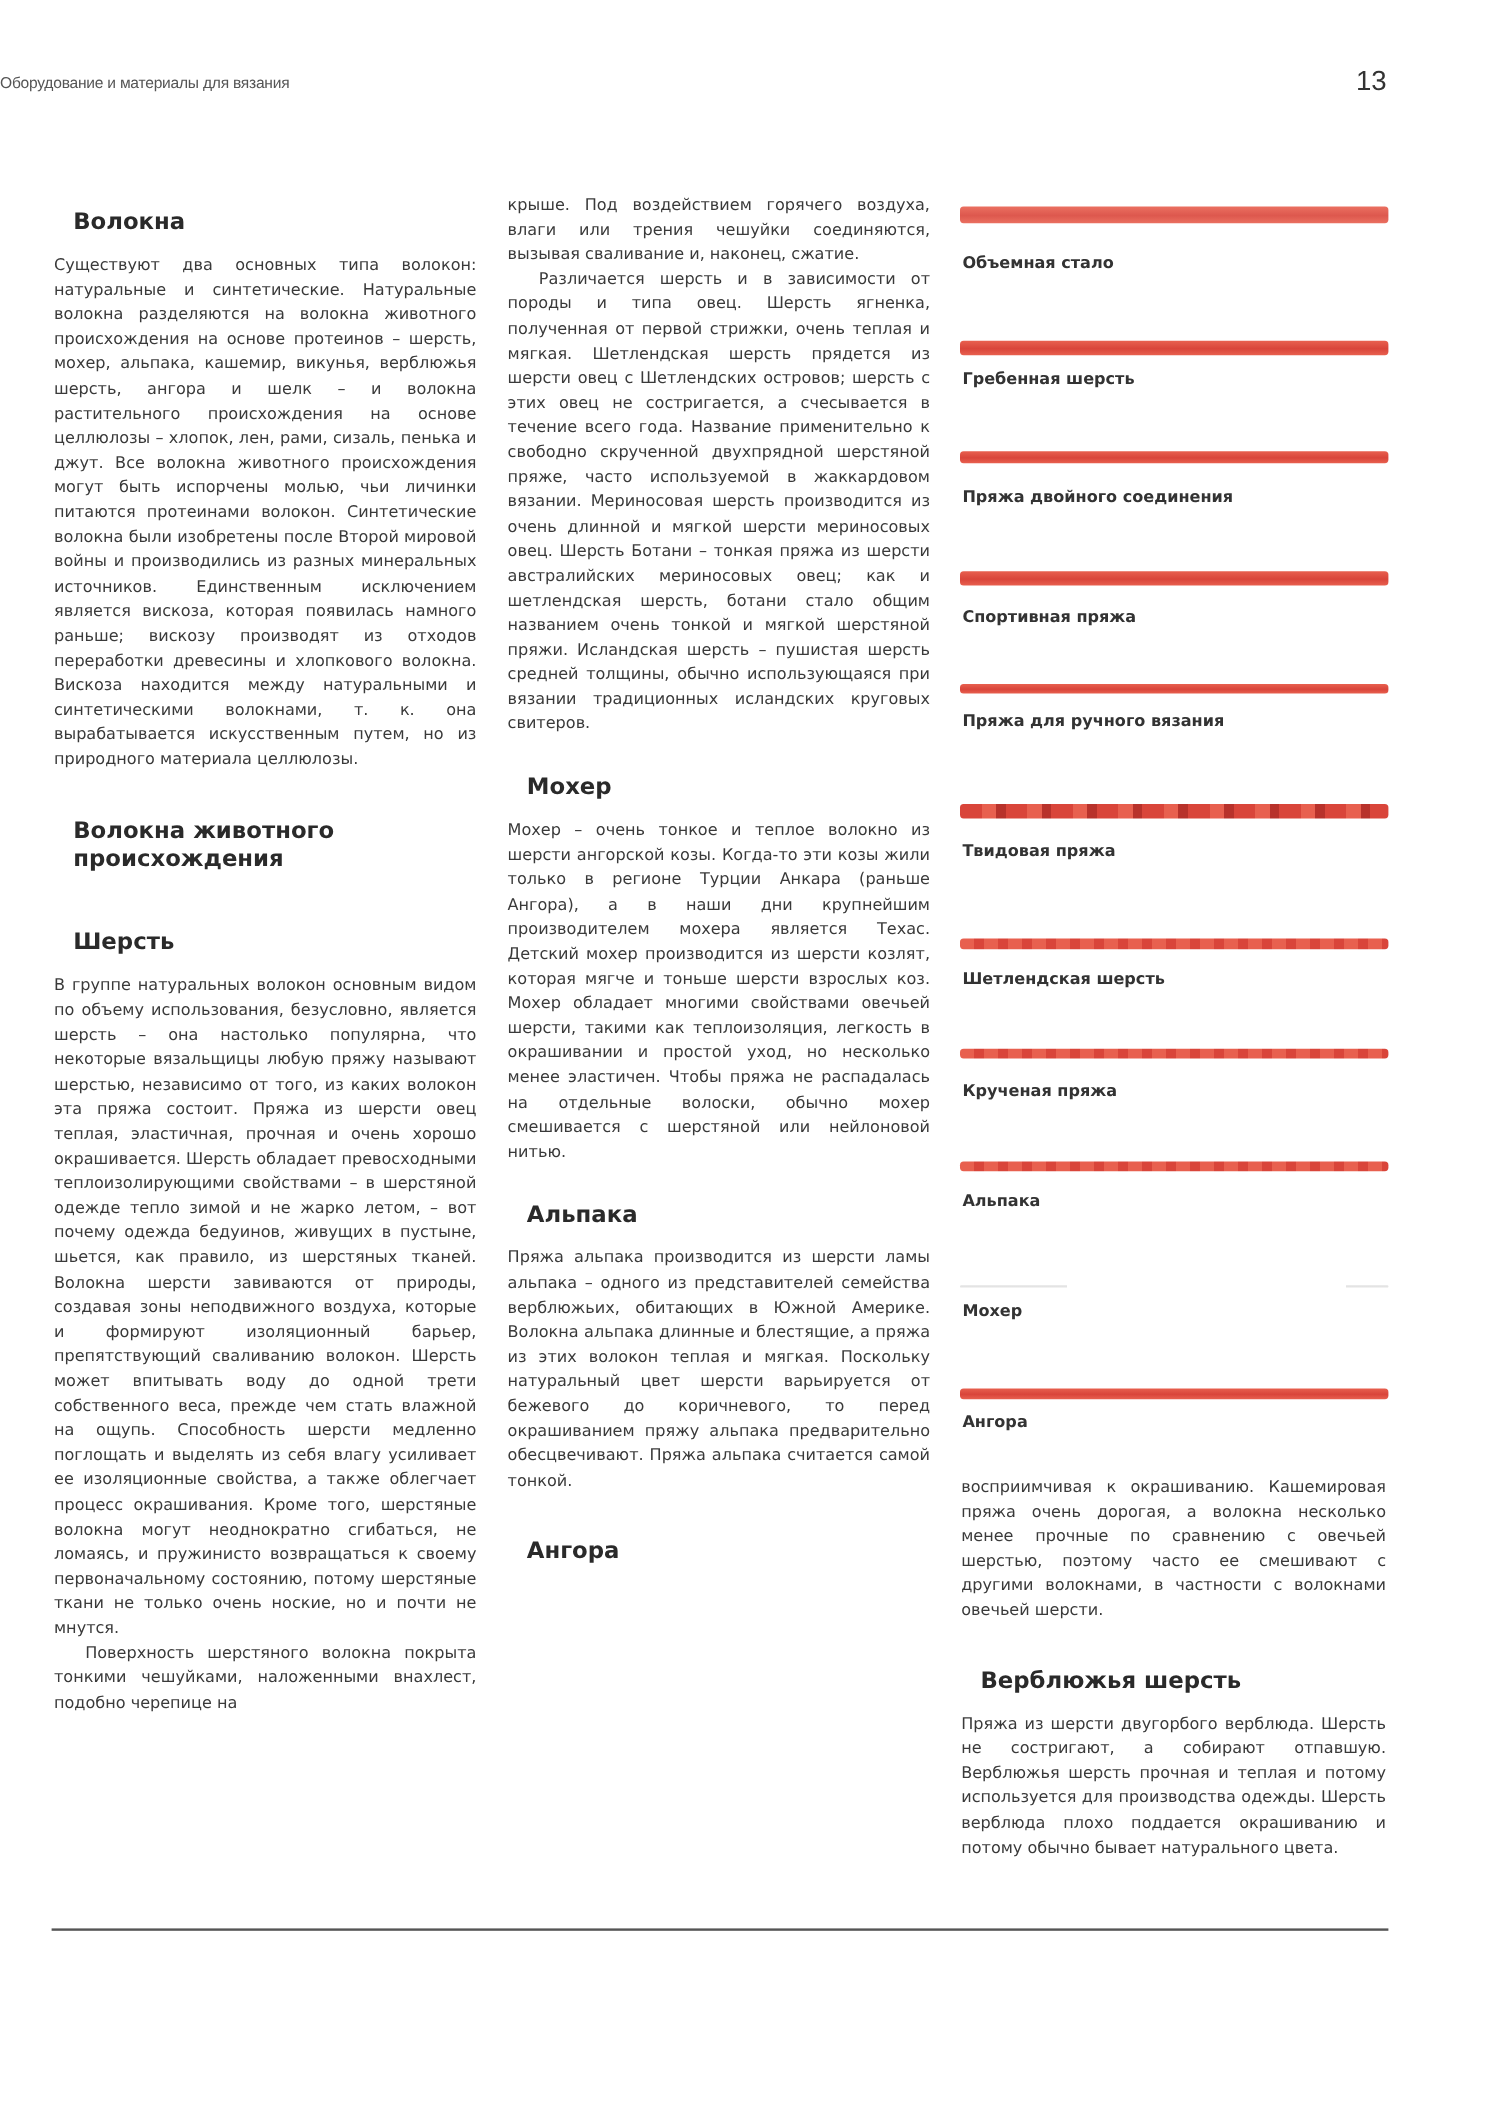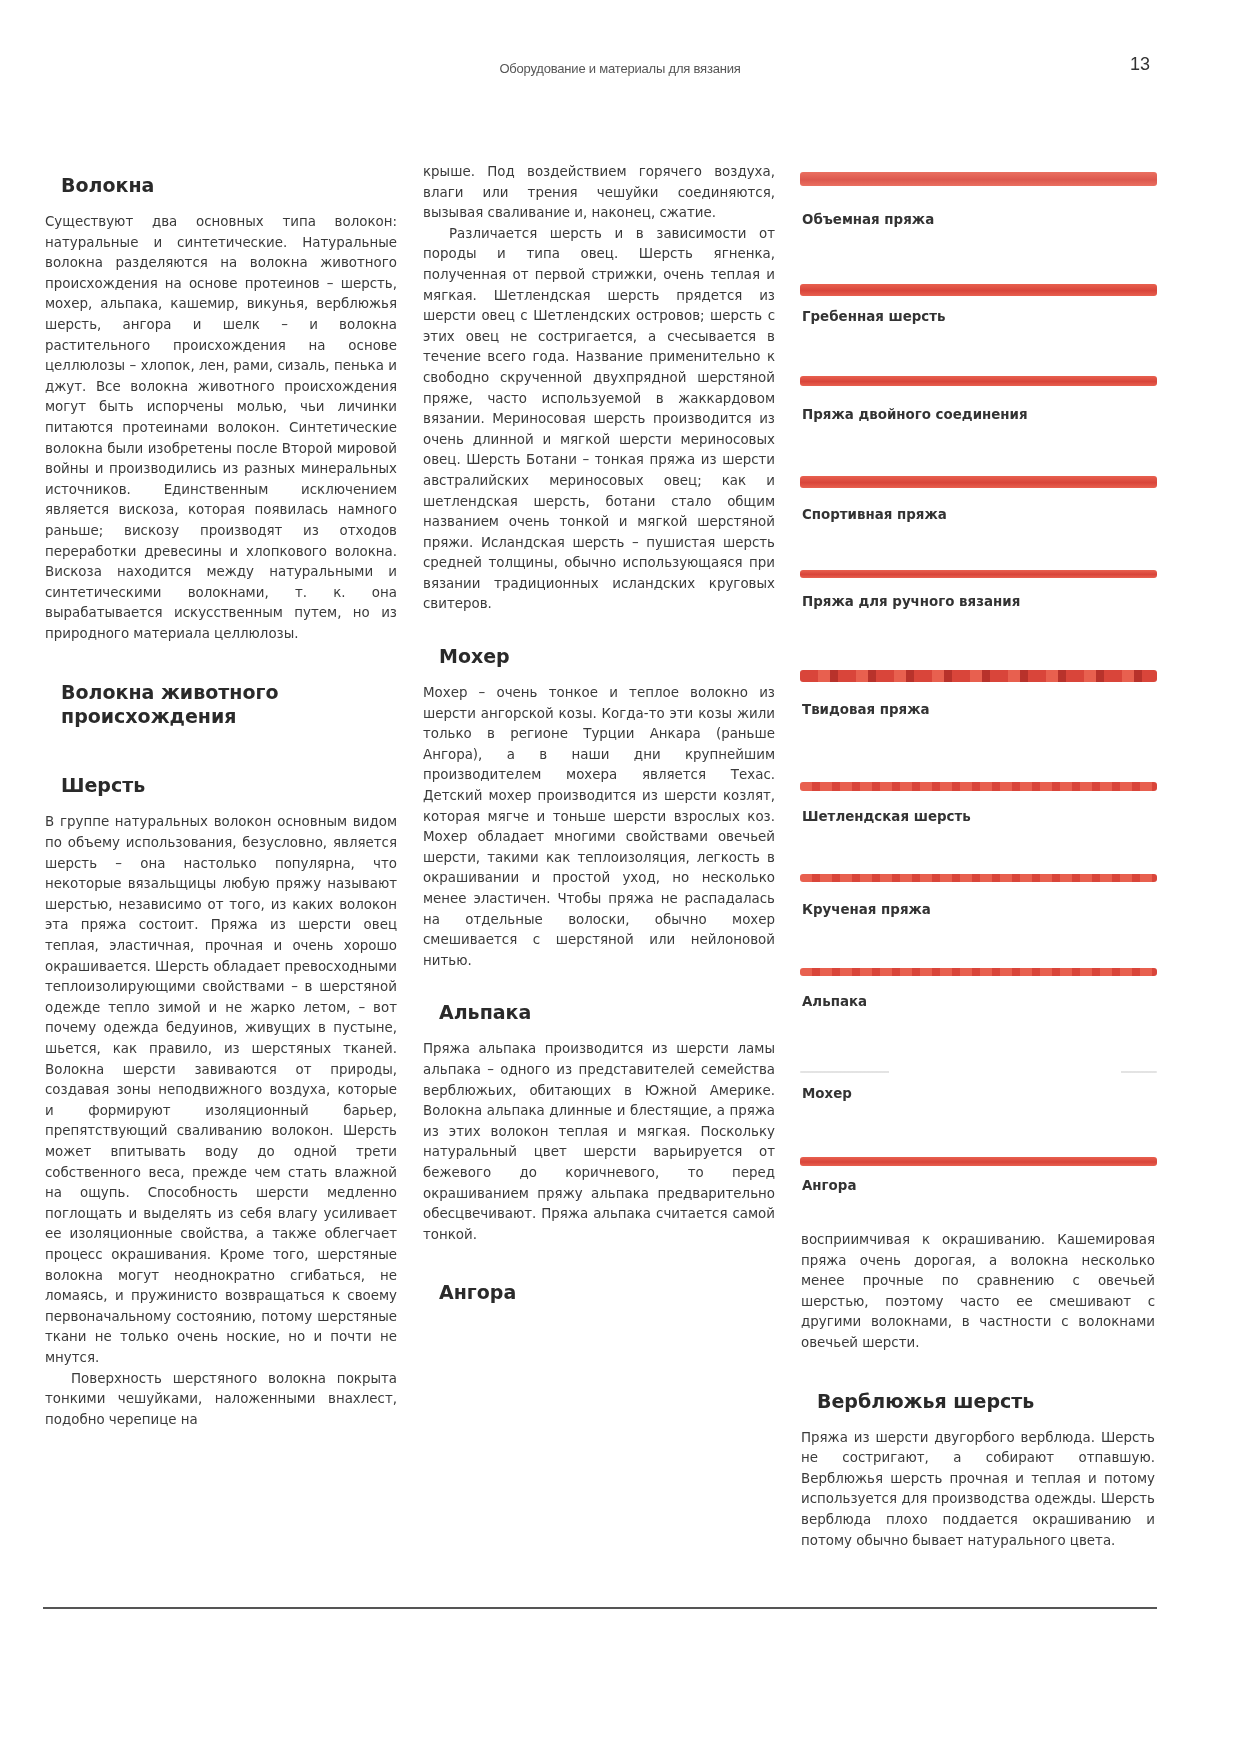--- a/index.html
+++ b/index.html
@@ -1,21 +1,21 @@
 <!DOCTYPE html>
 <html><head>
   <meta charset="utf-8">
   <style>
     html, body { margin: 0; padding: 0; background: #ffffff; }
     body { width: 1240px; height: 1754px; position: relative; overflow: hidden;
            font-family: "DejaVu Sans", sans-serif; color: #3a3a3a; }
-    .running-head { position: absolute; top: 61px; left: 0; width: 1240px; text-align: center;
+    .running-head { position: absolute; top: 61px; left: 0; width: 1240px; 
                     font-family: "Liberation Sans", sans-serif; font-size: 13px; color: #555; letter-spacing: -0.2px; }
     .page-num { position: absolute; top: 54px; left: 1130px; font-family: "Liberation Sans", sans-serif;
-                font-size: 18px; color: #333; }
+                font-size: 23px; color: #333; }
     .col { position: absolute; top: 158px; width: 352px; font-size: 13.4px; line-height: 20.6px;
            text-align: justify; hyphens: manual; }
     .col-1 { left: 45px; }
     .col-2 { left: 423px; top: 162px; }
     .col-3 { left: 801px; top: 1230px; width: 354px; }
     .col p { margin: 0; }
     .col p.indent { text-indent: 26px; }
     h2 { font-family: "DejaVu Sans", sans-serif; font-weight: bold; font-size: 19px; color: #2a2a2a;
          margin: 16px; line-height: 22px; text-align: left; }
     h2.multi { line-height: 24px; }
@@ -56,21 +56,21 @@
   <div class="gap-s"></div>
   <h2>Альпака</h2>
   <p>Пряжа альпака производится из шерсти ламы альпака – одного из представителей семейства верблюжьих, обитающих в Южной Америке. Волокна альпака длинные и блестящие, а пряжа из этих волокон теплая и мягкая. Поскольку натуральный цвет шерсти варьируется от бежевого до коричневого, то перед окрашиванием пряжу альпака предварительно обесцвечивают. Пряжа альпака считается самой тонкой.</p>
   <div class="gap-m"></div>
   <h2>Ангора</h2>
 </div>
 
 <div class="samples" id="samples">
     <div class="sample">
       <div class="strand" style="top: 172px; height: 14px; background: linear-gradient(rgb(232, 96, 79) 0%, rgb(217, 69, 58) 55%, rgb(232, 96, 79) 100%); opacity: 0.9;"></div>
-      <div class="label" style="top: 212px;">Объемная пряжа</div>
+      <div class="label" style="top: 212px;">Объемная стало</div>
     </div>
     <div class="sample">
       <div class="strand" style="top: 284px; height: 12px; background: linear-gradient(rgb(232, 96, 79) 0%, rgb(217, 69, 58) 55%, rgb(232, 96, 79) 100%);"></div>
       <div class="label" style="top: 309px;">Гребенная шерсть</div>
     </div>
     <div class="sample">
       <div class="strand" style="top: 376px; height: 10px; background: linear-gradient(rgb(232, 96, 79) 0%, rgb(217, 69, 58) 55%, rgb(232, 96, 79) 100%);"></div>
       <div class="label" style="top: 407px;">Пряжа двойного соединения</div>
     </div>
     <div class="sample">

